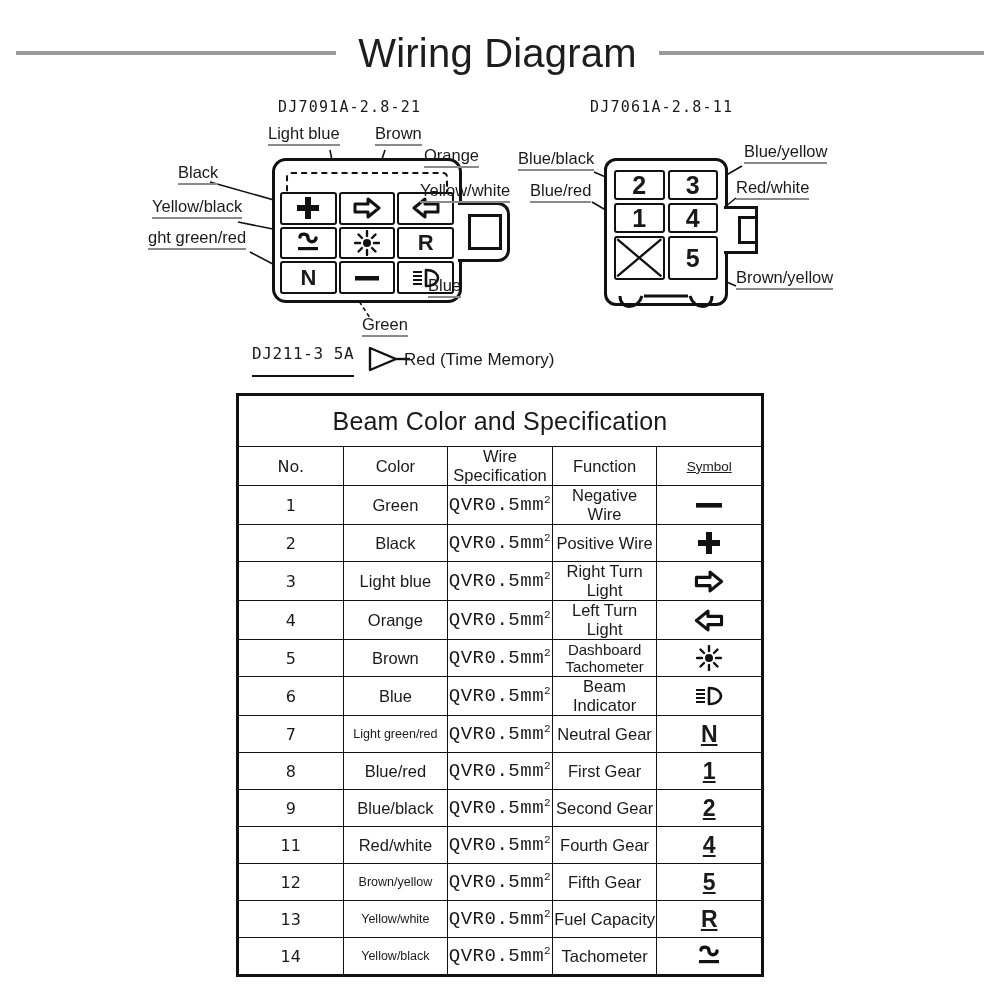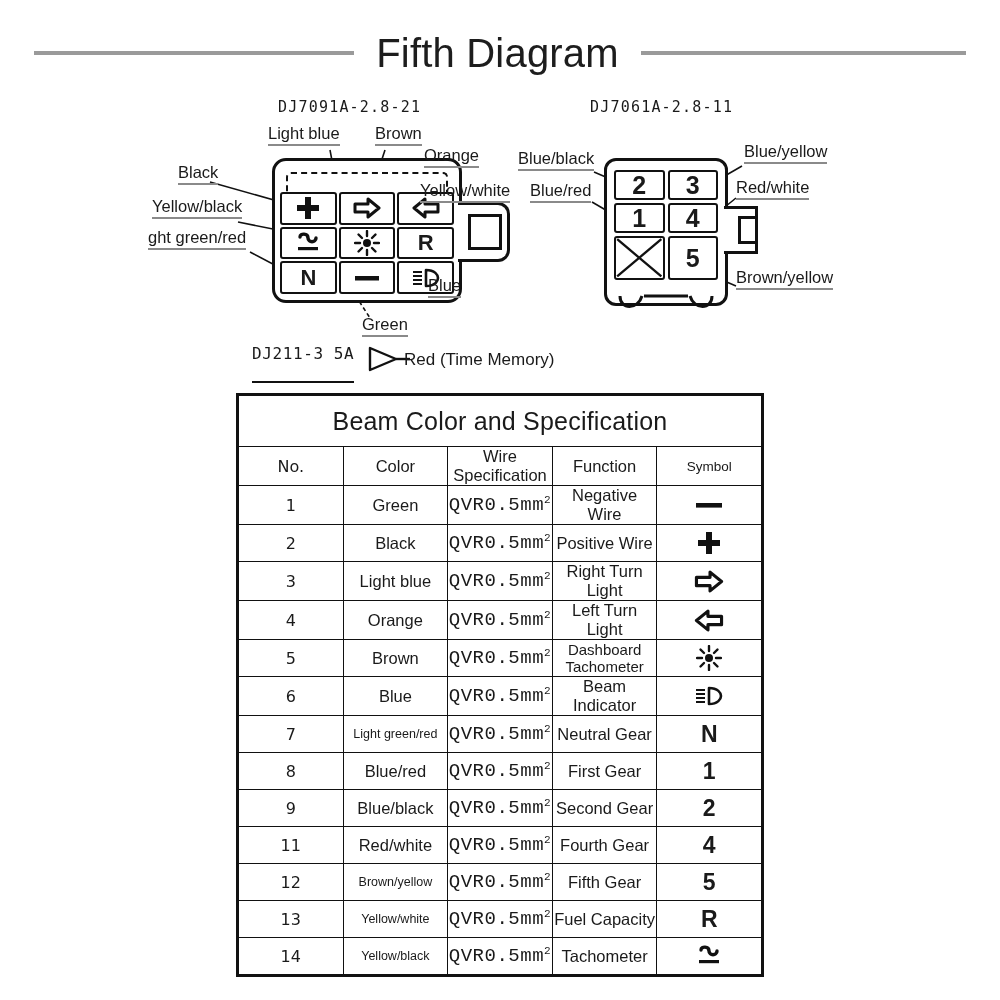--- a/index.html
+++ b/index.html
@@ -98,21 +98,21 @@
   }
   .tab-r2{
     position:absolute;left:134px;top:58px;width:20px;height:28px;
     border:3px solid #111;background:#fff;box-sizing:border-box;
   }
 
   
   #fuse-label{
     position:absolute;left:252px;top:344px;font-size:16px;
     font-family:"DejaVu Sans Mono","Liberation Mono",monospace;letter-spacing:.6px;
-    border-bottom:2px solid #111;padding-bottom:18px;white-space:nowrap;
+    border-bottom:2px solid #111;padding-bottom:12px;white-space:nowrap;
   }
   #fuse-target{position:absolute;left:404px;top:350px;font-size:17px;white-space:nowrap;}
 
   
   .tbl-wrap{
     position:absolute;left:236px;top:393px;width:528px;
     border:2.5px solid #111;background:#fff;box-sizing:border-box;
   }
   table.spec{border-collapse:collapse;width:100%;table-layout:fixed;}
   table.spec td,table.spec th{
@@ -125,37 +125,37 @@
   }
   .hdr td{height:34px;font-size:16.5px;}
   .hdr td.sym{font-size:13.5px;}
   .row td{height:36px;font-size:16.5px;}
   td.c-no{width:46px;font-size:16px;font-family:"DejaVu Sans","Liberation Sans",sans-serif;}
   td.c-color{width:90px;}
   td.c-color.tight{font-size:12.5px;}
   td.c-spec{width:165px;}
   td.c-func{width:175px;}
   td.c-func.tight{font-size:15px;}
-  td.c-sym{width:48px;}
+  td.c-sym{width:48px;text-decoration:underline;}
   .spec-txt{
     font-family:Liberation Mono, monospace;
     font-size:19px;letter-spacing:.5px;white-space:nowrap;
   }
   .spec-txt sup{font-size:11px;vertical-align:super;}
   .symcell{display:flex;align-items:center;justify-content:center;height:100%;}
   .symcell b{font-size:23px;font-weight:bold;}
 </style>
 </head>
 <body>
 
 <div class="page">
 
   <div class="title-row">
     <div class="rule left"></div>
-    <div class="title-text">Fifth Diagram</div>
+    <div class="title-text">Wiring Diagram</div>
     <div class="rule right"></div>
   </div>
 
   <div class="partno" id="pn-left">DJ7091A-2.8-21</div>
   <div class="partno" id="pn-right">DJ7061A-2.8-11</div>
 
   <svg class="overlay" viewBox="0 0 1000 1000">
     <g stroke="#111" stroke-width="1.6" fill="none">
 
       <line x1="210" y1="182" x2="288" y2="204"></line>

